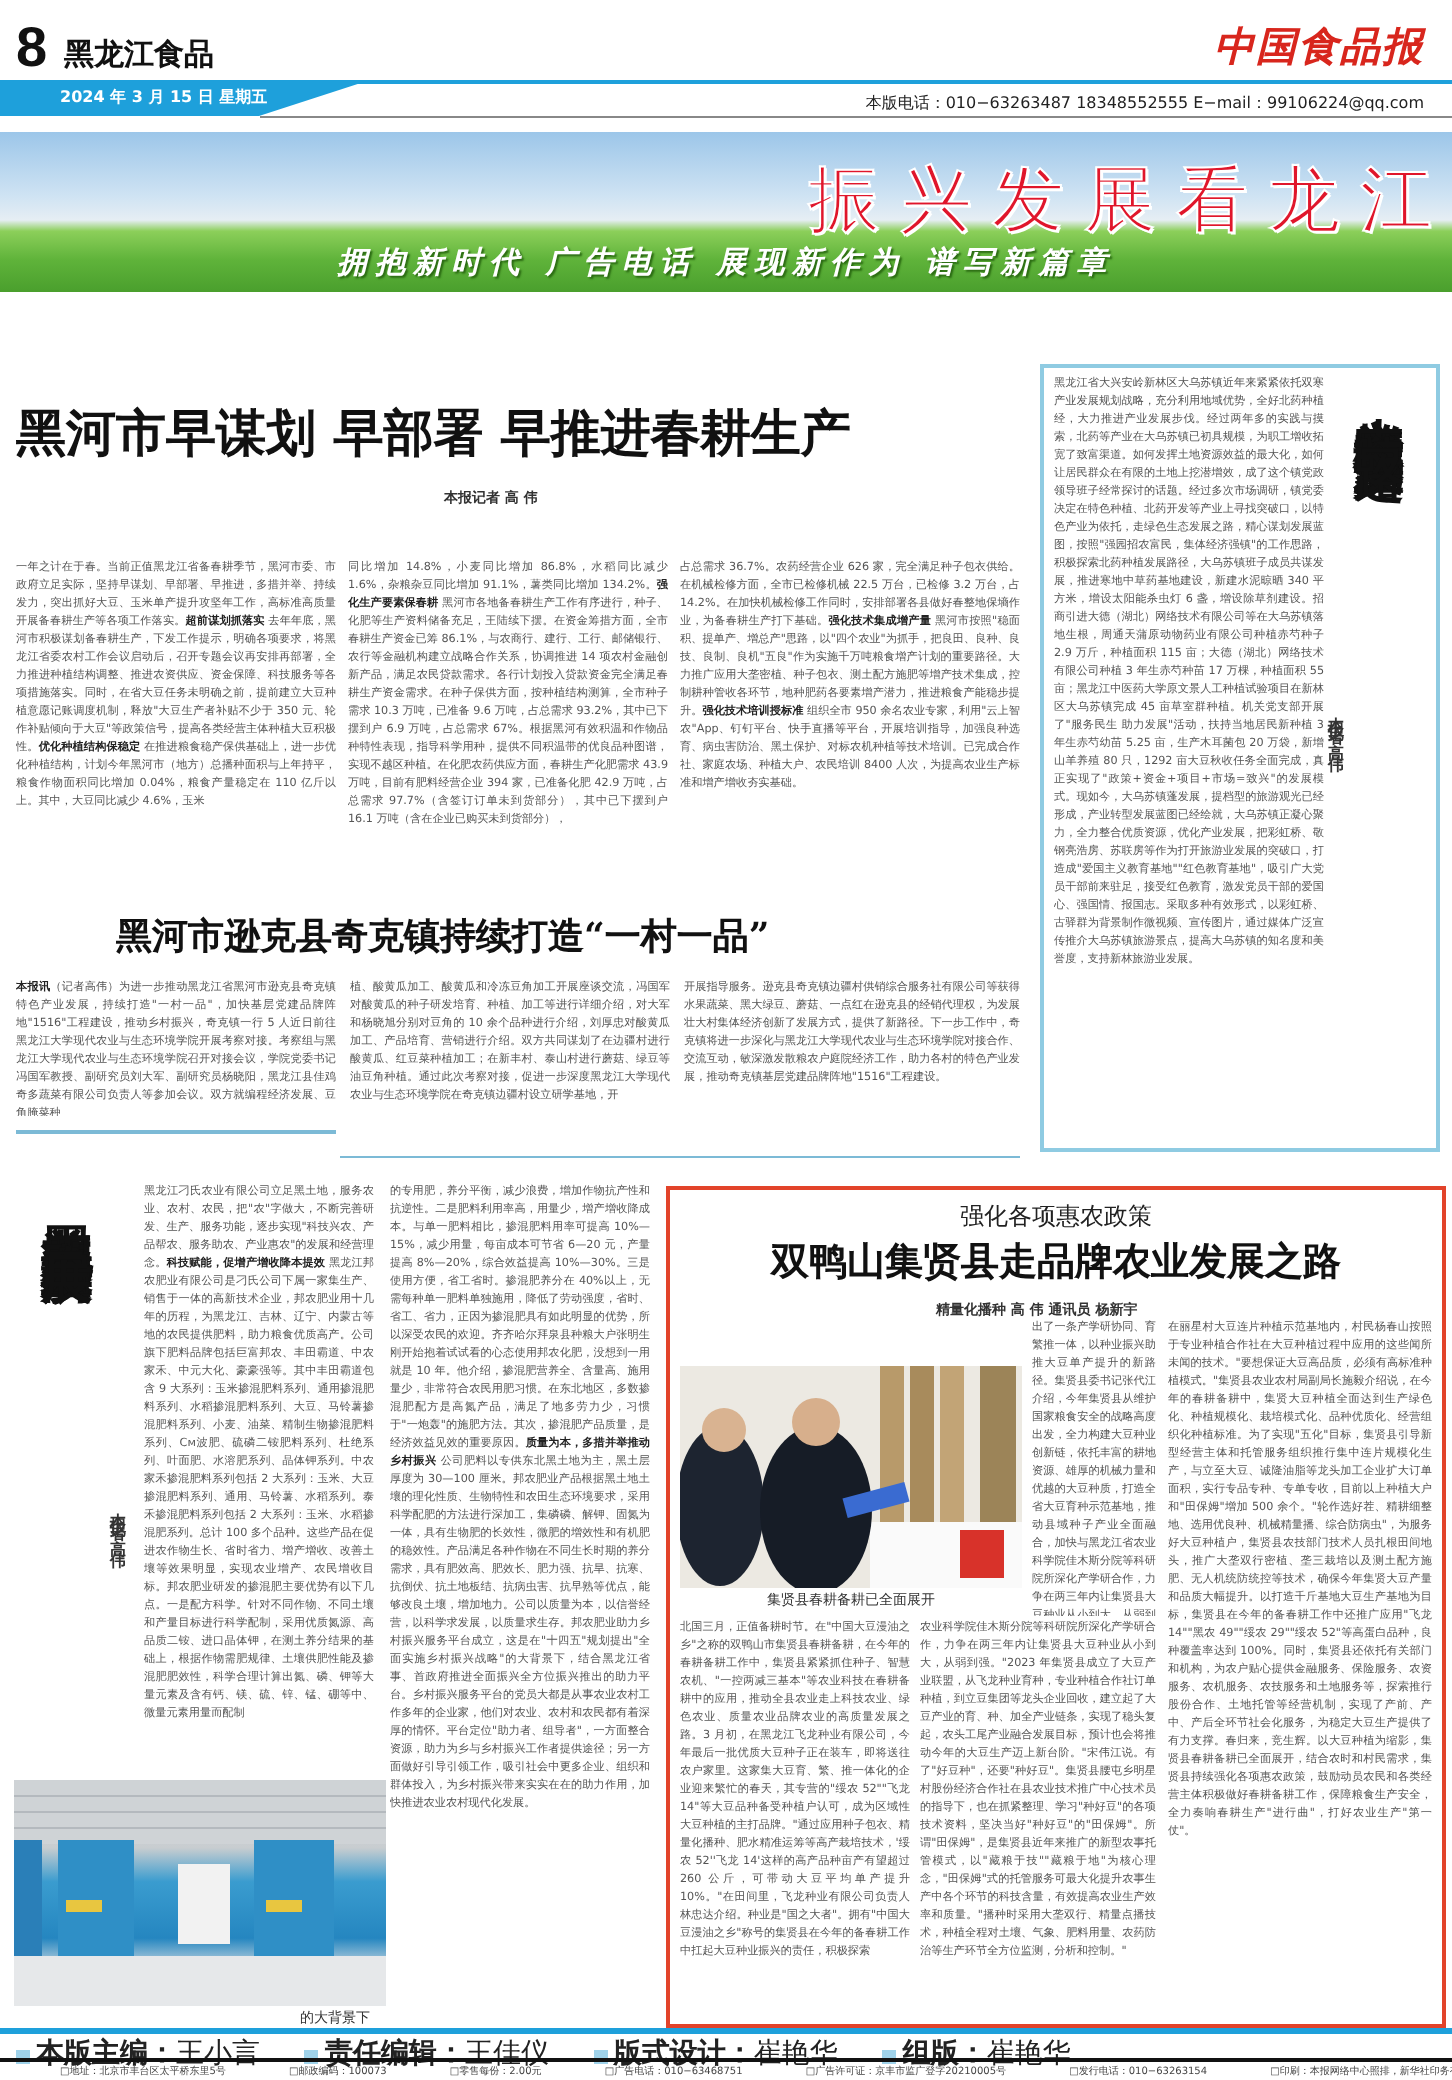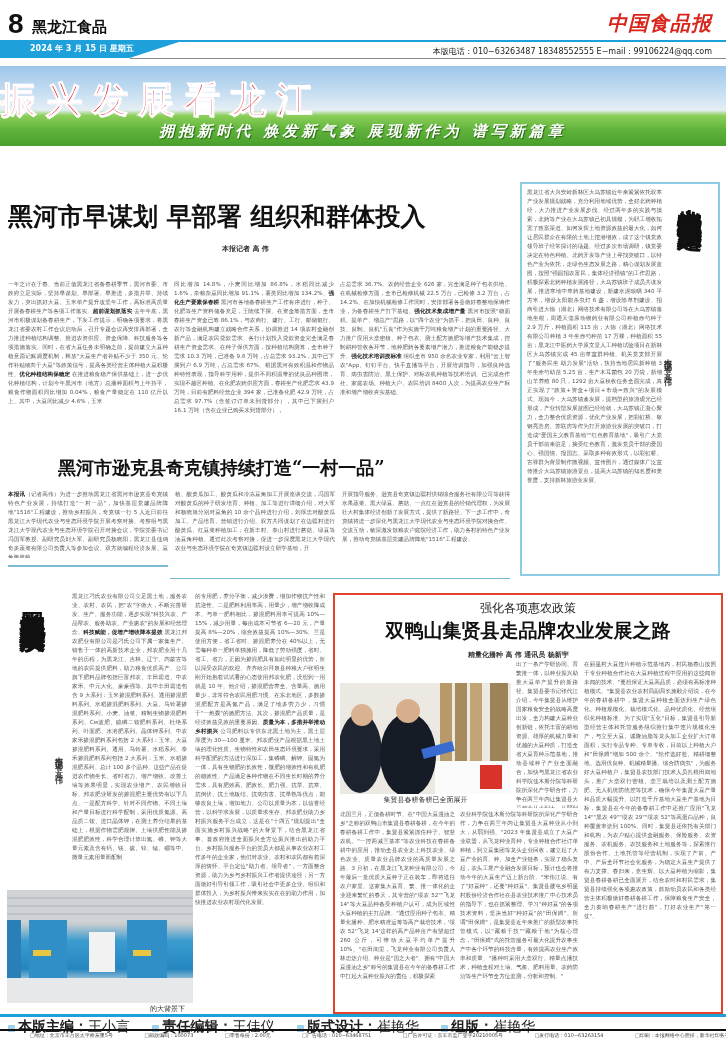--- a/index.html
+++ b/index.html
@@ -8,21 +8,21 @@
 .abs{position:absolute}
 .page-no{left:8px;top:10px;font-family:"Liberation Sans",sans-serif;font-size:28px;font-weight:bold;color:#111;line-height:28px}
 .section-name{left:32px;top:18px;font-size:15px;font-weight:bold;color:#111}
 .logo{right:14px;top:10px;font-family:"DejaVu Serif",serif;font-size:20px;font-style:italic;font-weight:bold;color:#d8261d;letter-spacing:1px}
 .blue-band{left:0;top:40px;width:726px;height:2px;background:#1ea0db}
 .date-band{left:0;top:40px;width:185px;height:18px;background:#1ea0db;clip-path:polygon(0 0,100% 0,70% 100%,0 100%)}
 .date-text{left:30px;top:43px;font-size:8px;color:#fff;font-weight:bold}
 .contact{right:14px;top:46px;font-size:8px;color:#222}
 .header-rule{left:130px;top:58px;width:596px;height:1px;background:#888}
 .banner{left:0;top:66px;width:726px;height:80px;background:linear-gradient(#9cc6e9 0%,#cfe3f3 40%,#e6eef4 55%,#8ccf5a 62%,#5fb33a 80%,#4a9f2d 100%)}
-.banner-title{left:0;top:76px;width:726px;text-align:left;font-size:36px;font-weight:bold;color:#e0162b;letter-spacing:10px;-webkit-text-stroke:1px #fff;text-shadow:1px 1px 0 #fff}
+.banner-title{left:0;top:76px;width:726px;text-align:right;font-size:36px;font-weight:normal;color:#e0162b;letter-spacing:10px;-webkit-text-stroke:1px #fff;text-shadow:1px 1px 0 #fff}
 .banner-sub{left:0;top:122px;width:726px;text-align:center;font-size:15px;font-weight:bold;font-style:italic;color:#fff;letter-spacing:4px;text-shadow:1px 1px 1px #2a6a12}
 .h1{font-family:"DejaVu Serif",serif;font-weight:bold;color:#111}
 .byline{font-size:7px;color:#333;font-weight:bold}
 .col{font-size:5.6px;line-height:9px;color:#555;text-align:justify;overflow:hidden}
 .col b{color:#222}
 .hr-blue{height:2px;background:#7cbad6}
 .box-blue{border:2px solid #8fcbe2}
 .box-red{border:2px solid #e2432a}
 .vert-title{font-family:"DejaVu Sans",sans-serif;font-weight:bold;color:#111;writing-mode:vertical-rl;letter-spacing:1px}
 .vert-by{writing-mode:vertical-rl;font-size:8px;color:#333;font-weight:bold;letter-spacing:2px}
@@ -43,23 +43,23 @@
 <div class="abs section-name">黑龙江食品</div>
 <div class="abs logo">中国食品报</div>
 <div class="abs blue-band"></div>
 <div class="abs date-band"></div>
 <div class="abs date-text">2024 年 3 月 15 日   星期五</div>
 <div class="abs contact">本版电话：010−63263487    18348552555   E−mail：99106224@qq.com</div>
 <div class="abs header-rule"></div>
 
 <div class="abs banner"></div>
 <div class="abs banner-title">振兴发展看龙江</div>
-<div class="abs banner-sub">拥抱新时代  焕发新气象  展现新作为  谱写新篇章</div>
+<div class="abs banner-sub">拥抱新时代  广告电话  展现新作为  谱写新篇章</div>
 
-<div class="abs h1" style="left:8px;top:200px;width:505px;font-size:25px;white-space:nowrap;letter-spacing:0px">黑河市早谋划  早部署  组织和群体投入</div>
+<div class="abs h1" style="left:8px;top:200px;width:505px;font-size:25px;white-space:nowrap;letter-spacing:0px">黑河市早谋划  早部署  早推进春耕生产</div>
 <div class="abs byline" style="left:222px;top:244px">本报记者  高  伟</div>
 <div class="abs col" style="left:8px;top:280px;width:160px;height:145px">一年之计在于春。当前正值黑龙江省备春耕季节，黑河市委、市政府立足实际，坚持早谋划、早部署、早推进，多措并举、持续发力，突出抓好大豆、玉米单产提升攻坚年工作，高标准高质量开展备春耕生产等各项工作落实。<b>超前谋划抓落实</b> 去年年底，黑河市积极谋划备春耕生产，下发工作提示，明确各项要求，将黑龙江省委农村工作会议启动后，召开专题会议再安排再部署，全力推进种植结构调整、推进农资供应、资金保障、科技服务等各项措施落实。同时，在省大豆任务未明确之前，提前建立大豆种植意愿记账调度机制，释放"大豆生产者补贴不少于 350 元、轮作补贴倾向于大豆"等政策信号，提高各类经营主体种植大豆积极性。<b>优化种植结构保稳定</b> 在推进粮食稳产保供基础上，进一步优化种植结构，计划今年黑河市（地方）总播种面积与上年持平，粮食作物面积同比增加 0.04%，粮食产量稳定在 110 亿斤以上。其中，大豆同比减少 4.6%，玉米</div>
 <div class="abs col" style="left:174px;top:280px;width:160px;height:145px">同比增加 14.8%，小麦同比增加 86.8%，水稻同比减少 1.6%，杂粮杂豆同比增加 91.1%，薯类同比增加 134.2%。<b>强化生产要素保春耕</b> 黑河市各地备春耕生产工作有序进行，种子、化肥等生产资料储备充足，王陆续下摆。在资金筹措方面，全市春耕生产资金已筹 86.1%，与农商行、建行、工行、邮储银行、农行等金融机构建立战略合作关系，协调推进 14 项农村金融创新产品，满足农民贷款需求。各行计划投入贷款资金完全满足春耕生产资金需求。在种子保供方面，按种植结构测算，全市种子需求 10.3 万吨，已准备 9.6 万吨，占总需求 93.2%，其中已下摆到户 6.9 万吨，占总需求 67%。根据黑河有效积温和作物品种特性表现，指导科学用种，提供不同积温带的优良品种图谱，实现不越区种植。在化肥农药供应方面，春耕生产化肥需求 43.9 万吨，目前有肥料经营企业 394 家，已准备化肥 42.9 万吨，占总需求 97.7%（含签订订单未到货部分），其中已下摆到户 16.1 万吨（含在企业已购买未到货部分），</div>
 <div class="abs col" style="left:340px;top:280px;width:170px;height:145px">占总需求 36.7%。农药经营企业 626 家，完全满足种子包衣供给。在机械检修方面，全市已检修机械 22.5 万台，已检修 3.2 万台，占 14.2%。在加快机械检修工作同时，安排部署各县做好春整地保墒作业，为备春耕生产打下基础。<b>强化技术集成增产量</b> 黑河市按照"稳面积、提单产、增总产"思路，以"四个农业"为抓手，把良田、良种、良技、良制、良机"五良"作为实施千万吨粮食增产计划的重要路径。大力推广应用大垄密植、种子包衣、测土配方施肥等增产技术集成，控制耕种管收各环节，地种肥药各要素增产潜力，推进粮食产能稳步提升。<b>强化技术培训授标准</b> 组织全市 950 余名农业专家，利用"云上智农"App、钉钉平台、快手直播等平台，开展培训指导，加强良种选育、病虫害防治、黑土保护、对标农机种植等技术培训。已完成合作社、家庭农场、种植大户、农民培训 8400 人次，为提高农业生产标准和增产增收夯实基础。</div>
 
 <div class="abs box-blue" style="left:520px;top:182px;width:200px;height:394px"></div>
 <div class="abs col" style="left:527px;top:188px;width:135px;height:383px">黑龙江省大兴安岭新林区大乌苏镇近年来紧紧依托双寒产业发展规划战略，充分利用地域优势，全好北药种植经，大力推进产业发展步伐。经过两年多的实践与摸索，北药等产业在大乌苏镇已初具规模，为职工增收拓宽了致富渠道。如何发挥土地资源效益的最大化，如何让居民群众在有限的土地上挖潜增效，成了这个镇党政领导班子经常探讨的话题。经过多次市场调研，镇党委决定在特色种植、北药开发等产业上寻找突破口，以特色产业为依托，走绿色生态发展之路，精心谋划发展蓝图，按照"强园招农富民，集体经济强镇"的工作思路，积极探索北药种植发展路径，大乌苏镇班子成员共谋发展，推进寒地中草药基地建设，新建水泥晾晒 340 平方米，增设太阳能杀虫灯 6 盏，增设除草剂建设。招商引进大德（湖北）网络技术有限公司等在大乌苏镇落地生根，周通天蒲原动物药业有限公司种植赤芍种子 2.9 万斤，种植面积 115 亩；大德（湖北）网络技术有限公司种植 3 年生赤芍种苗 17 万棵，种植面积 55 亩；黑龙江中医药大学原文景人工种植试验项目在新林区大乌苏镇完成 45 亩草室群种植。机关党支部开展了"服务民生 助力发展"活动，扶持当地居民新种植 3 年生赤芍幼苗 5.25 亩，生产木耳菌包 20 万袋，新增山羊养殖 80 只，1292 亩大豆秋收任务全面完成，真正实现了"政策+资金+项目+市场=致兴"的发展模式。现如今，大乌苏镇蓬发展，提档型的旅游观光已经形成，产业转型发展蓝图已经绘就，大乌苏镇正凝心聚力，全力整合优质资源，优化产业发展，把彩虹桥、敬钢亮浩房、苏联房等作为打开旅游业发展的突破口，打造成"爱国主义教育基地""红色教育基地"，吸引广大党员干部前来驻足，接受红色教育，激发党员干部的爱国心、强国情、报国志。采取多种有效形式，以彩虹桥、古驿群为背景制作微视频、宣传图片，通过媒体广泛宣传推介大乌苏镇旅游景点，提高大乌苏镇的知名度和美誉度，支持新林旅游业发展。</div>
 <div class="abs vert-title" style="left:674px;top:188px;font-size:25px;line-height:30px;height:385px">大兴安岭新林区大乌苏镇拓宽产业发展之路</div>
 <div class="abs vert-by" style="left:661px;top:352px">本报记者  高  伟</div>
 

